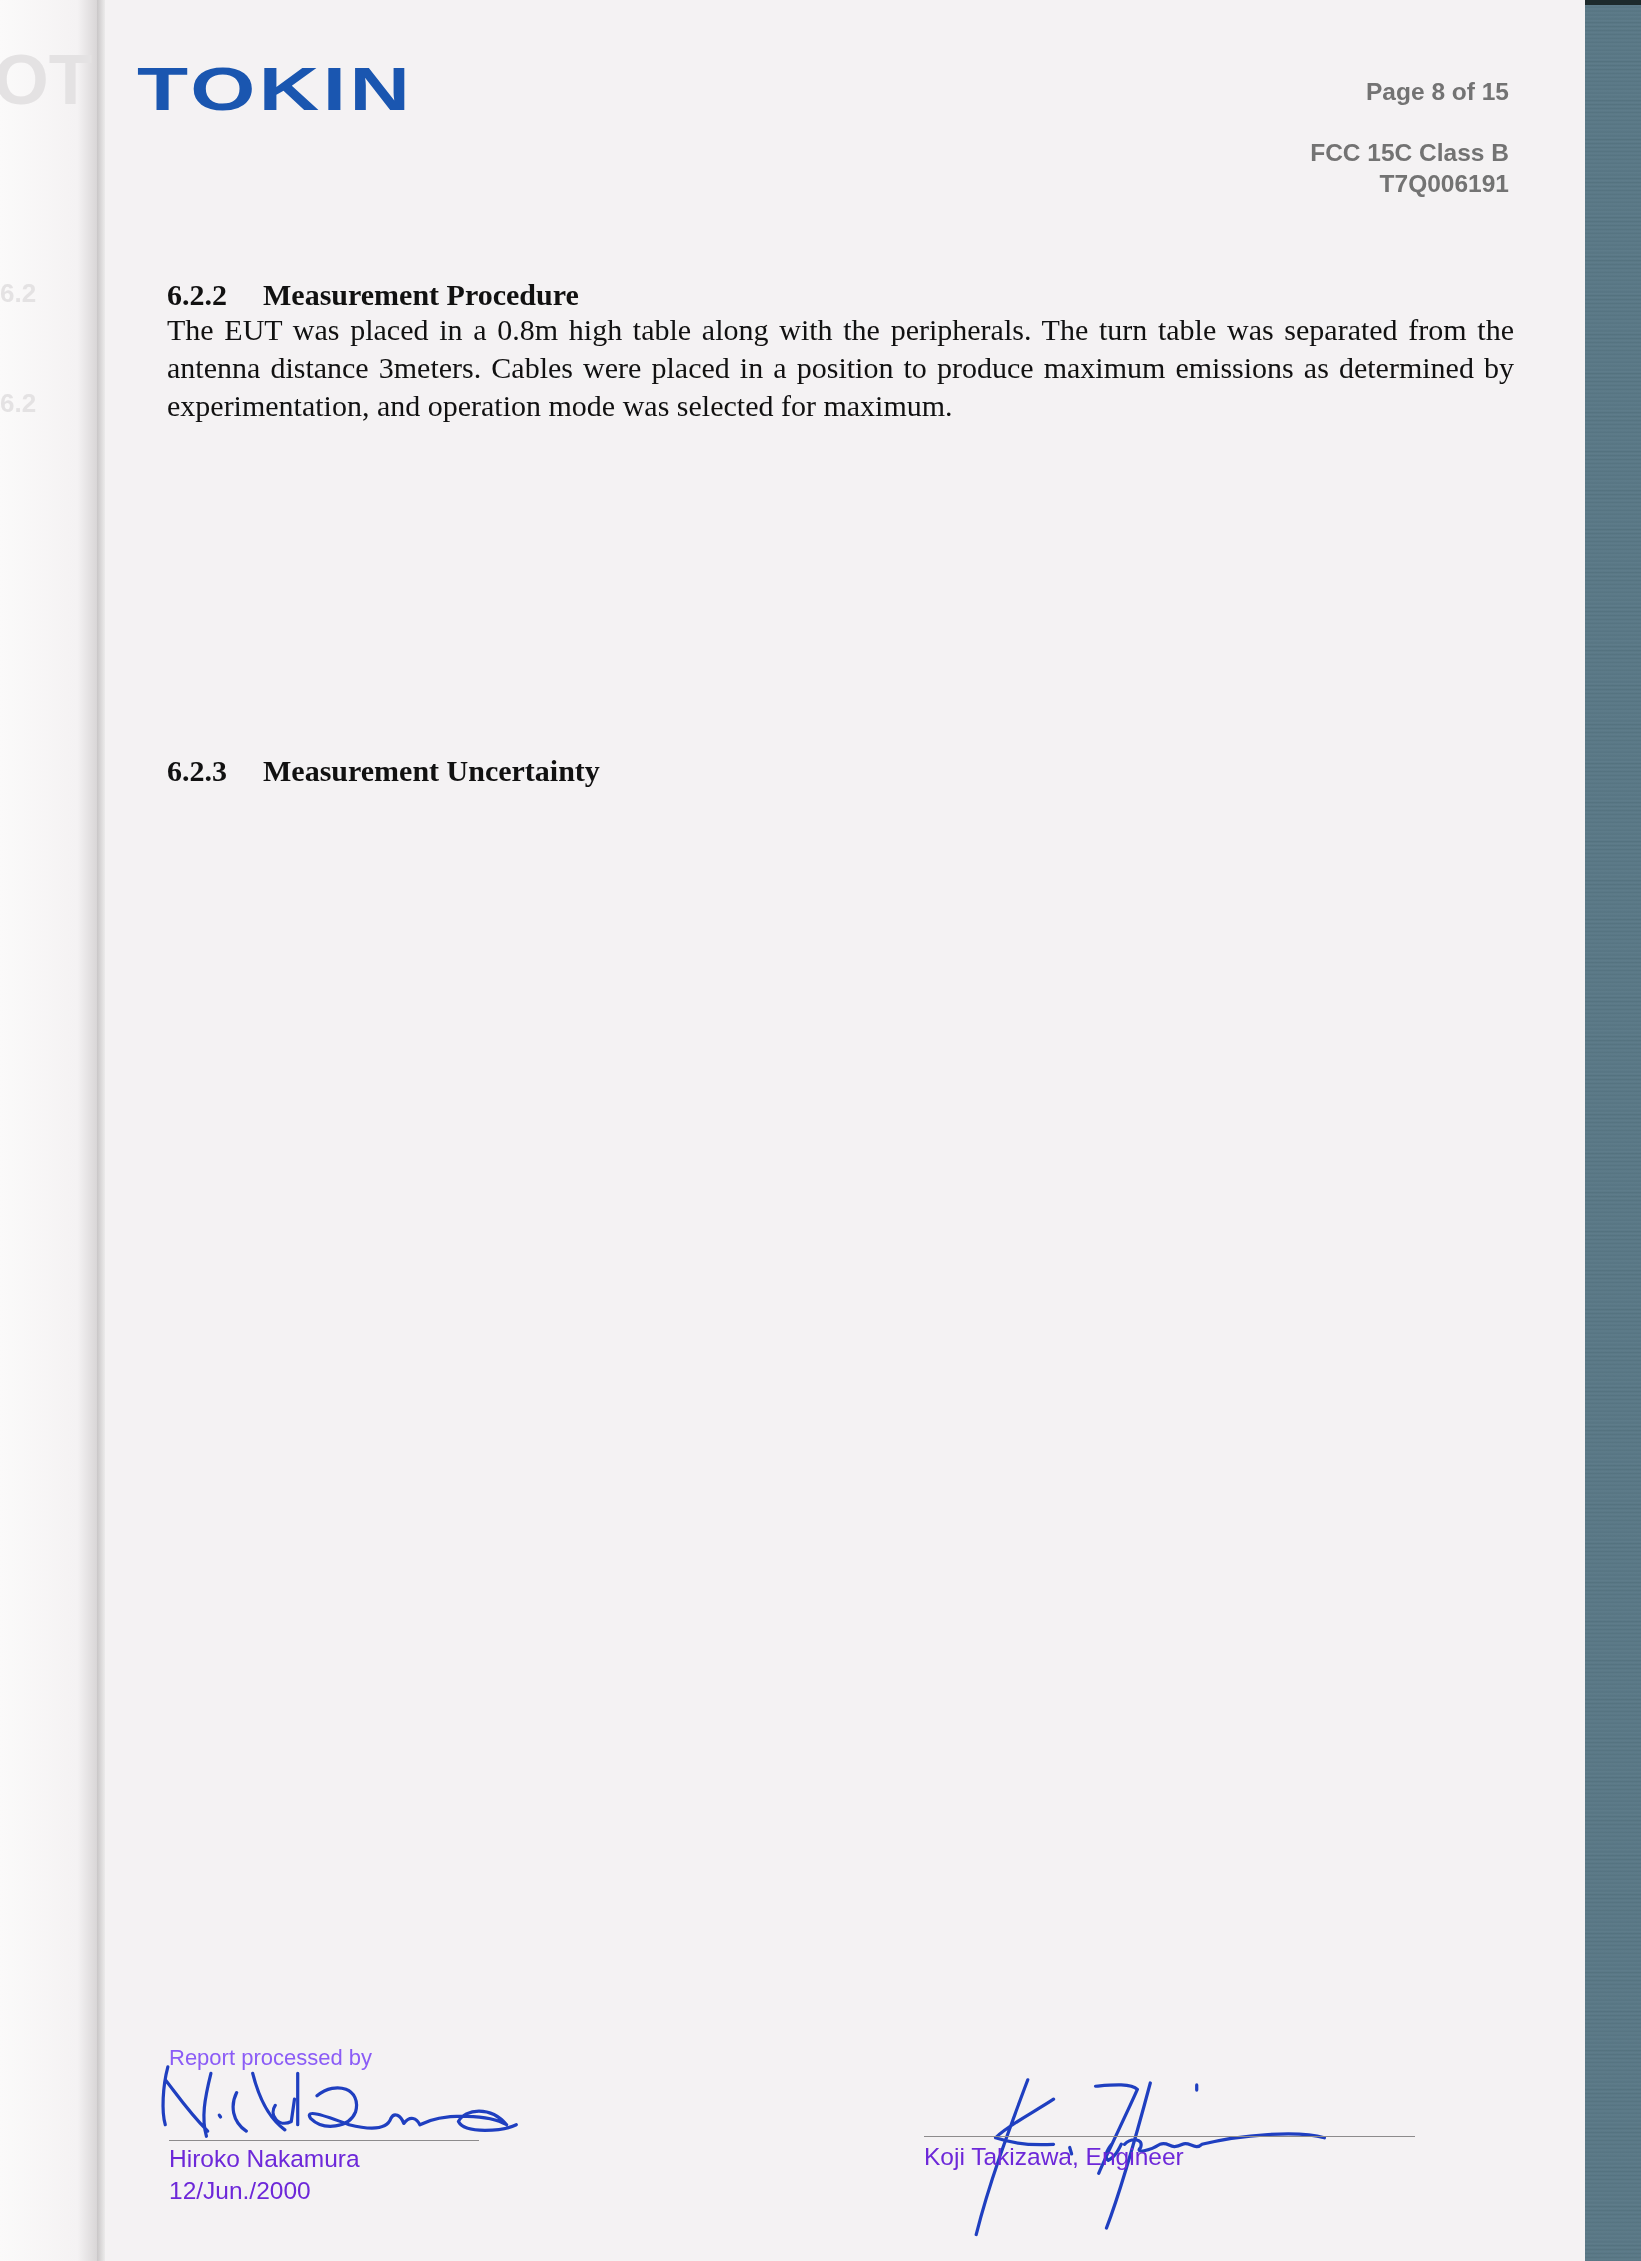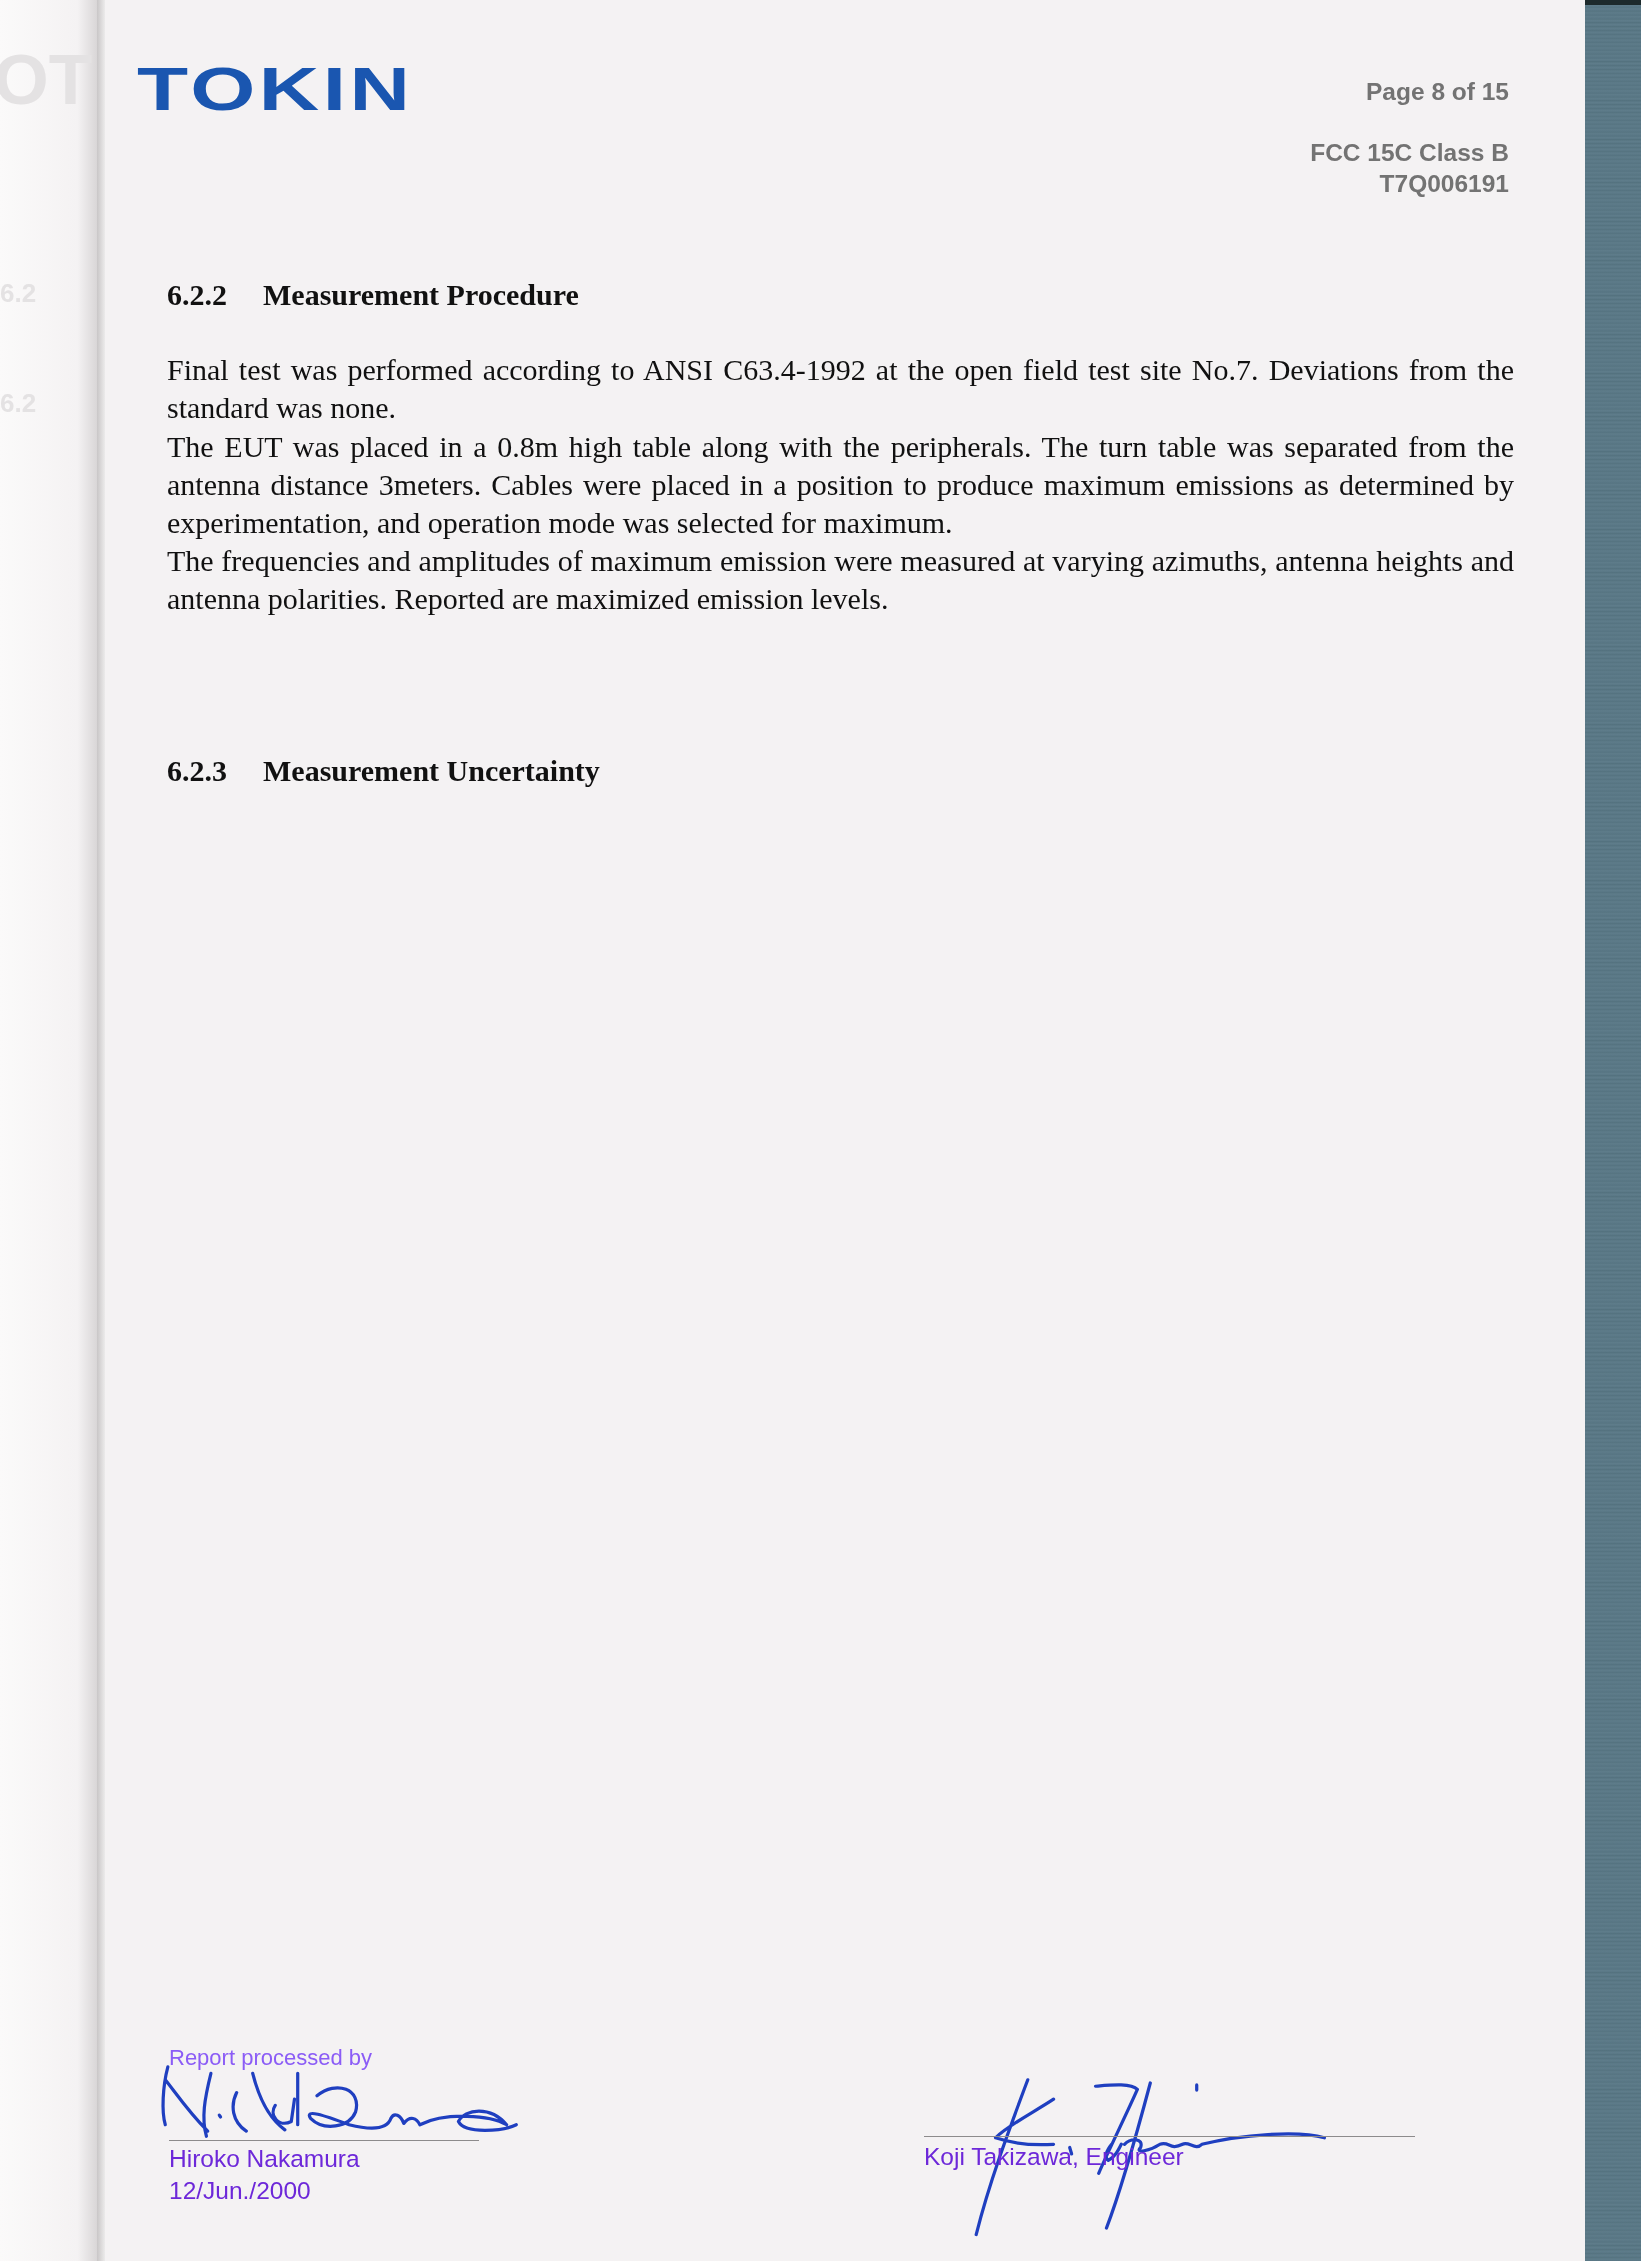--- a/index.html
+++ b/index.html
@@ -90,23 +90,21 @@
 <div class="header-right">
   <div class="page-num">Page 8 of 15</div>
   <div>FCC 15C Class B</div>
   <div>T7Q006191</div>
 </div>
 
 <div class="section" style="top:280px;">
   <h2 class="section-heading">
     <span class="num">6.2.2</span><span>Measurement Procedure</span>
   </h2>
-  <p class="para" style="margin-top:41px;">Final test was performed according to ANSI C63.4-1992 at the open field test site No.7. Deviations from the standard was none.</p>
   <p class="para" style="margin-top:0.6px;">The EUT was placed in a 0.8m high table along with the peripherals. The turn table was separated from the antenna distance 3meters. Cables were placed in a position to produce maximum emissions as determined by experimentation, and operation mode was selected for maximum.</p>
-  <p class="para" style="margin-top:0.6px;">The frequencies and amplitudes of maximum emission were measured at varying azimuths, antenna heights and antenna polarities. Reported are maximized emission levels.</p>
 </div>
 
 <div class="section" style="top:756px;">
   <h2 class="section-heading">
     <span class="num">6.2.3</span><span>Measurement Uncertainty</span>
   </h2>
 </div>
 
 <div class="sig-label">Report processed by</div>
 

